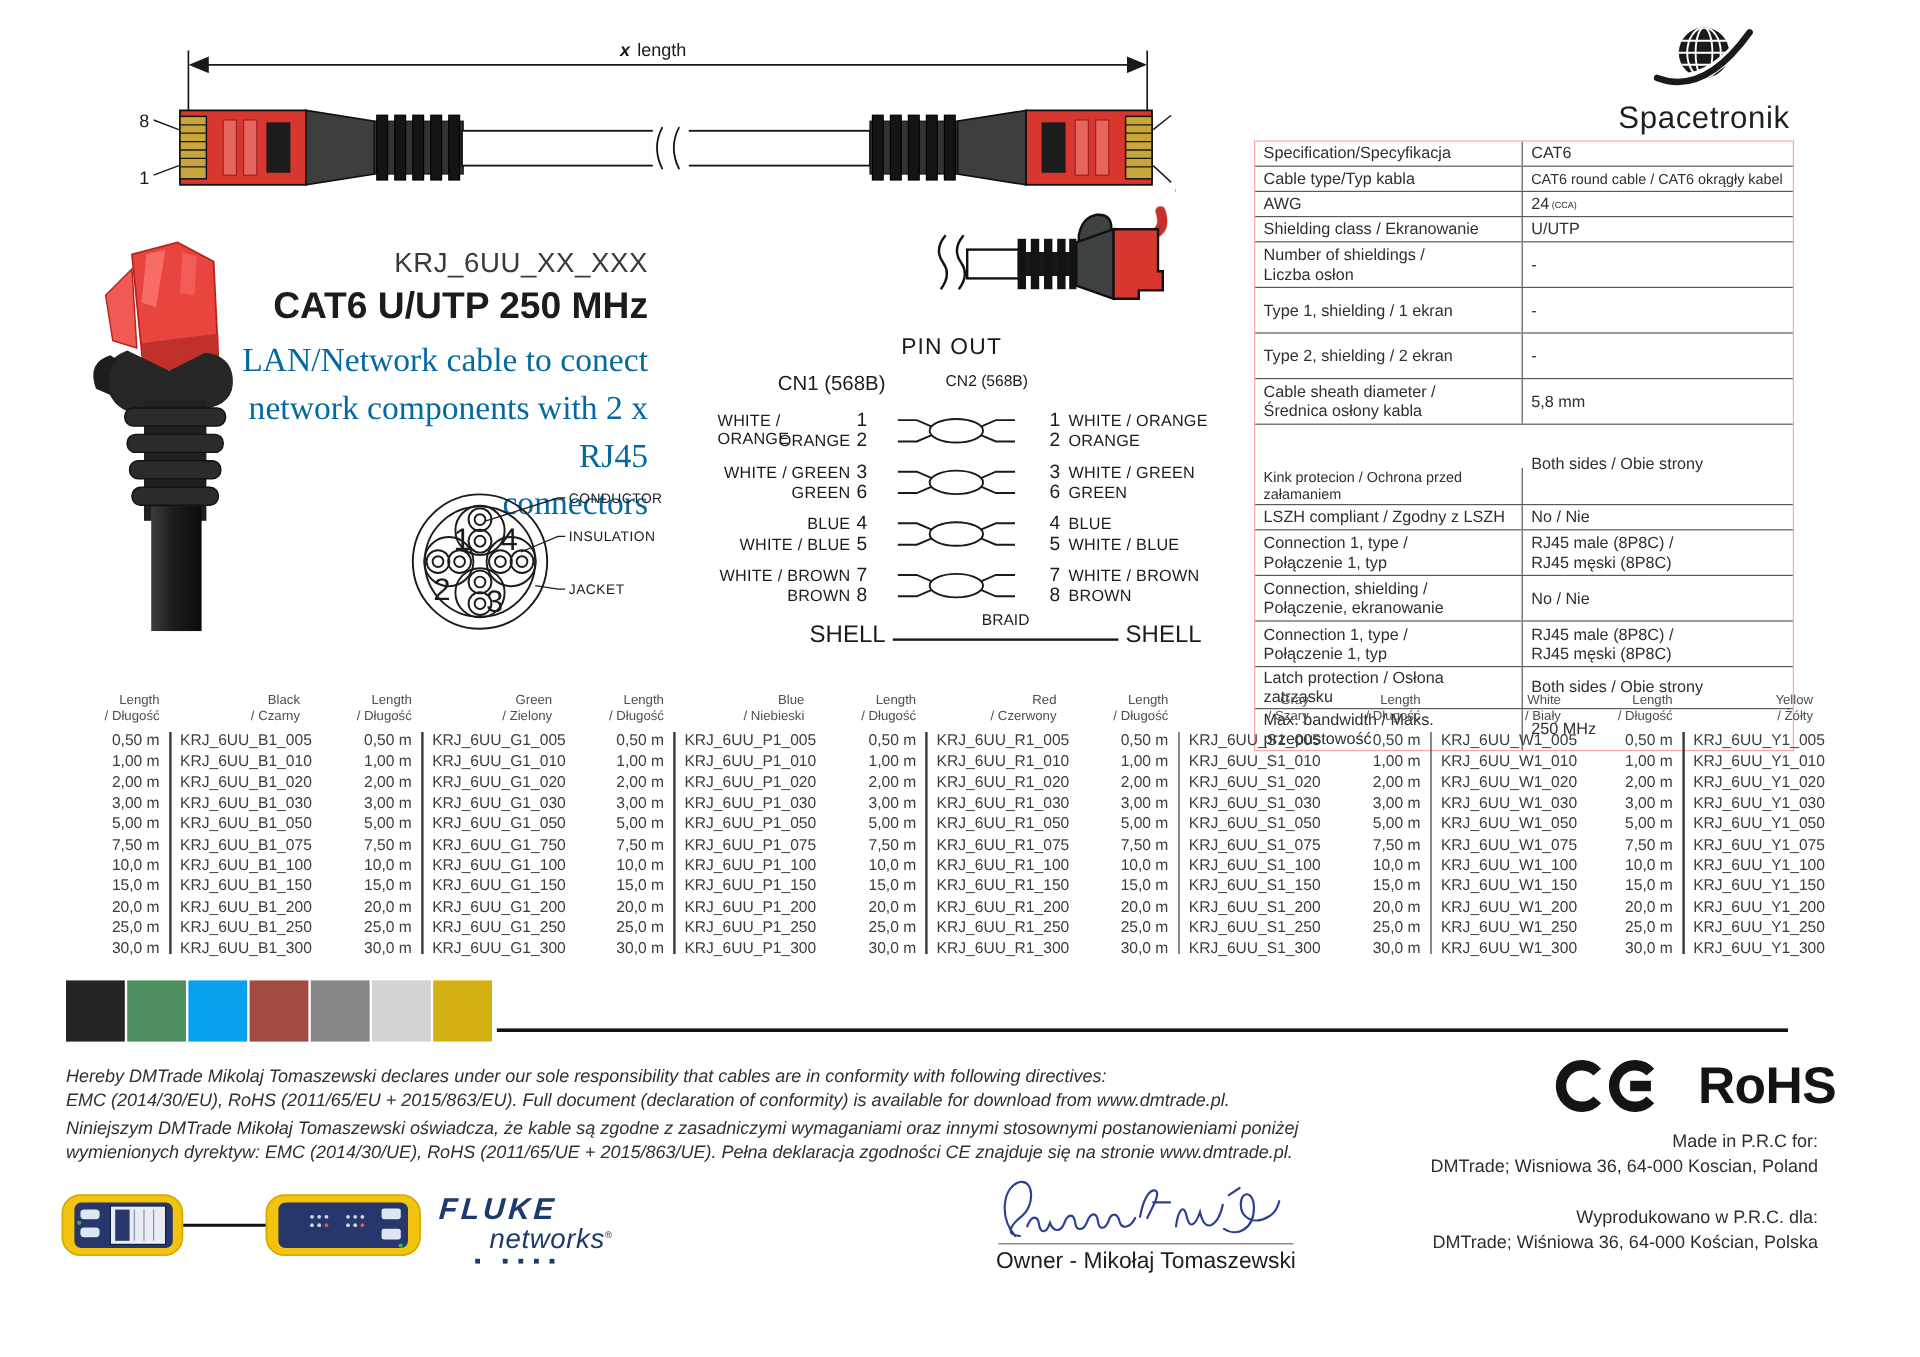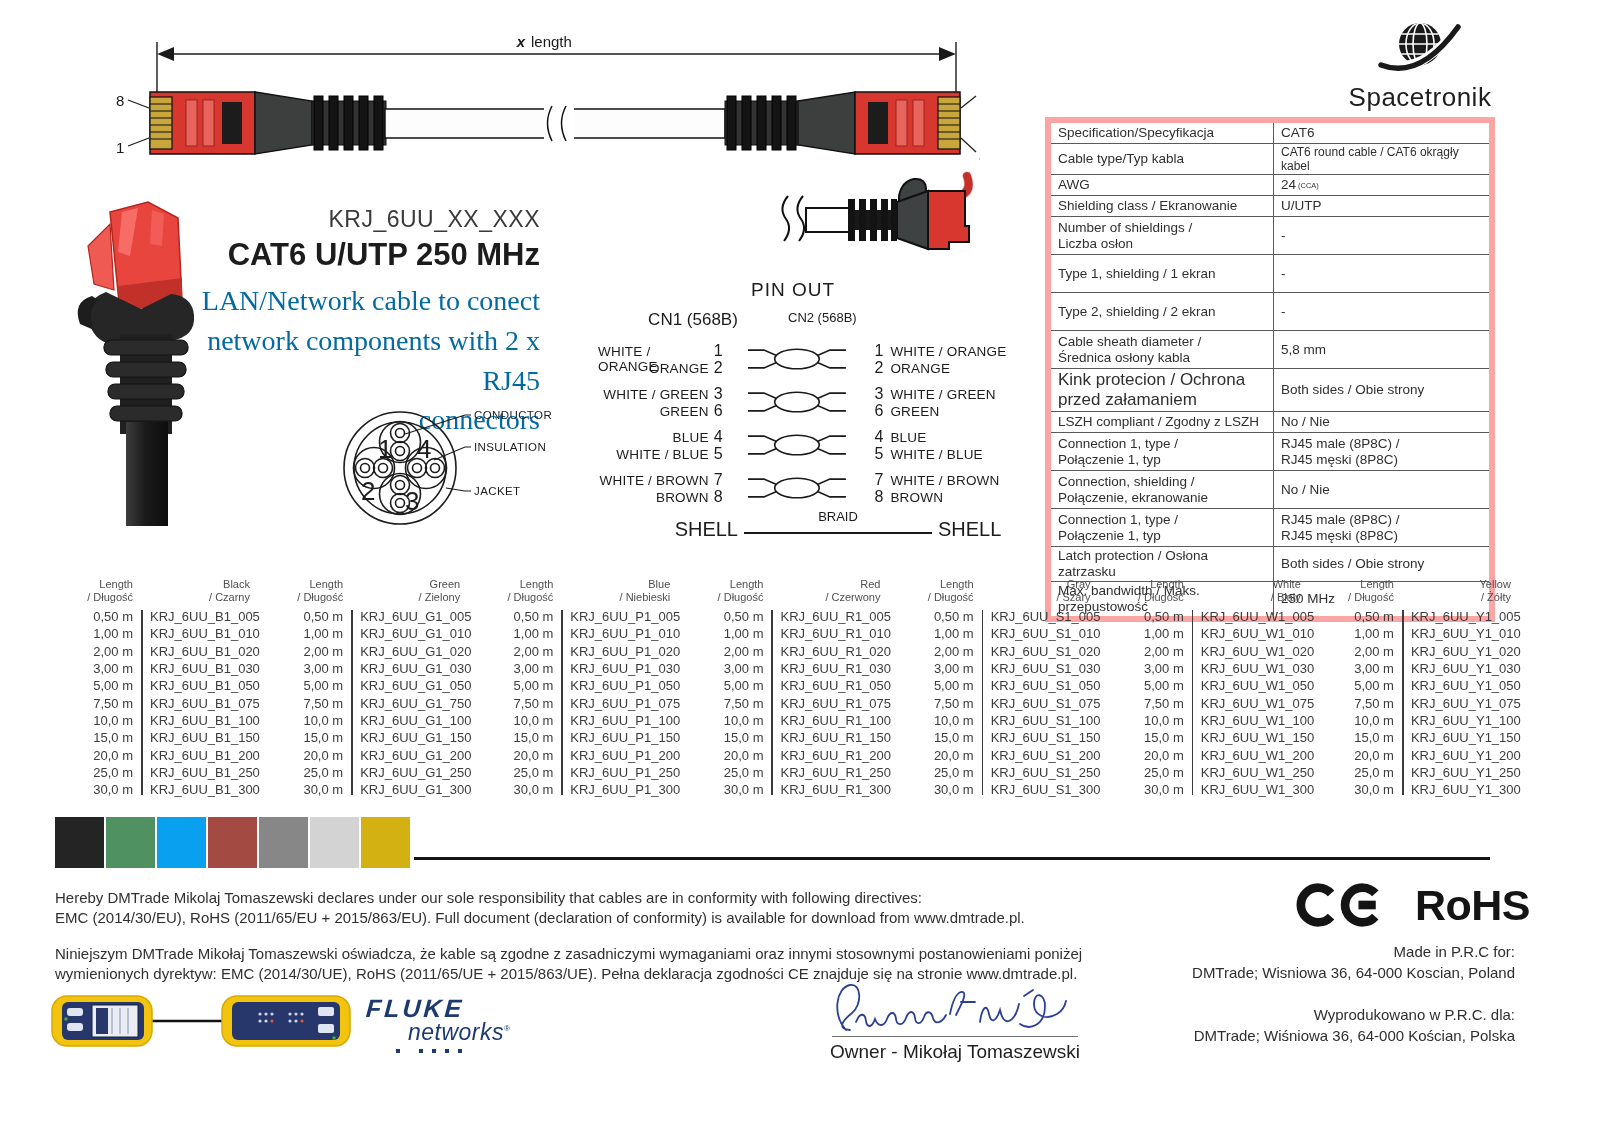--- a/index.html
+++ b/index.html
@@ -10,28 +10,28 @@
   .prel{white-space:pre-line;}
 
   
   .top-diagram{left:100px;top:22px;}
 
   
   .logo-spacetronik{left:1340px;top:18px;width:160px;text-align:center;}
   .logo-spacetronik .brand-text{font-size:26px;font-weight:500;color:#1f1f1f;letter-spacing:.5px;margin-top:2px;}
 
   
-  .spec-table{left:1045px;top:117px;width:450px;border:6px solid #fca5a5;box-sizing:border-box;}
+  .spec-table{left:1045px;top:117px;width:450px;border:1px solid #fca5a5;box-sizing:border-box;}
   .spec-row{display:grid;grid-template-columns:223px 1fr;border-bottom:1px solid #5a5a5a;box-sizing:border-box;}
   .spec-row:last-child{border-bottom:none;}
   .spec-cell{padding:1px 7px;display:flex;align-items:center;font-size:13.5px;line-height:1.18;color:#2f2f2f;box-sizing:border-box;}
   .spec-label{border-right:1px solid #5a5a5a;}
   .h-s{min-height:20px;}
   .h-m{min-height:37px;}
-  .sm{font-size:17px;}
+  .sm{font-size:12px;margin-top:36px;}
   .smv{font-size:12px;}
   .vsuf{font-size:7.5px;margin-left:2px;align-self:flex-end;padding-bottom:3px;}
 
   
   .photo{left:48px;top:196px;}
 
   
   .title-block{left:190px;top:206px;width:350px;text-align:right;}
   .model-code{font-size:23px;color:#3a3a3a;letter-spacing:.5px;}
   .prod-title{font-size:31px;font-weight:800;color:#1c1c1c;margin-top:4px;}
@@ -78,21 +78,21 @@
   .code-row{display:grid;grid-template-columns:78px 1fr;height:17.3px;align-items:center;}
   .len{text-align:right;font-size:13px;color:#3c3c3c;}
   .code{padding-left:17px;font-size:13px;color:#3c3c3c;}
 
   
   .swatches{left:55px;top:817px;display:flex;gap:2px;}
   .swatch{width:49px;height:51px;}
   .rule{left:414px;top:857px;width:1076px;height:3px;background:#141414;}
 
   
-  .decl{left:55px;top:888px;width:1060px;display:flex;flex-direction:column;gap:15px;}
+  .decl{left:55px;top:888px;width:1060px;display:flex;flex-direction:column;gap:2px;font-style:italic;}
   .decl p{margin:0;font-size:15px;line-height:1.35;color:#303030;}
 
   
   .certs{right:70px;top:880px;display:flex;align-items:center;gap:20px;}
   .rohs{font-size:43px;font-weight:800;color:#141414;letter-spacing:-.5px;}
 
   
   .made{right:85px;top:941px;width:420px;display:flex;flex-direction:column;gap:21px;text-align:right;}
   .made div{font-size:15px;line-height:1.4;color:#2e2e2e;}
 

